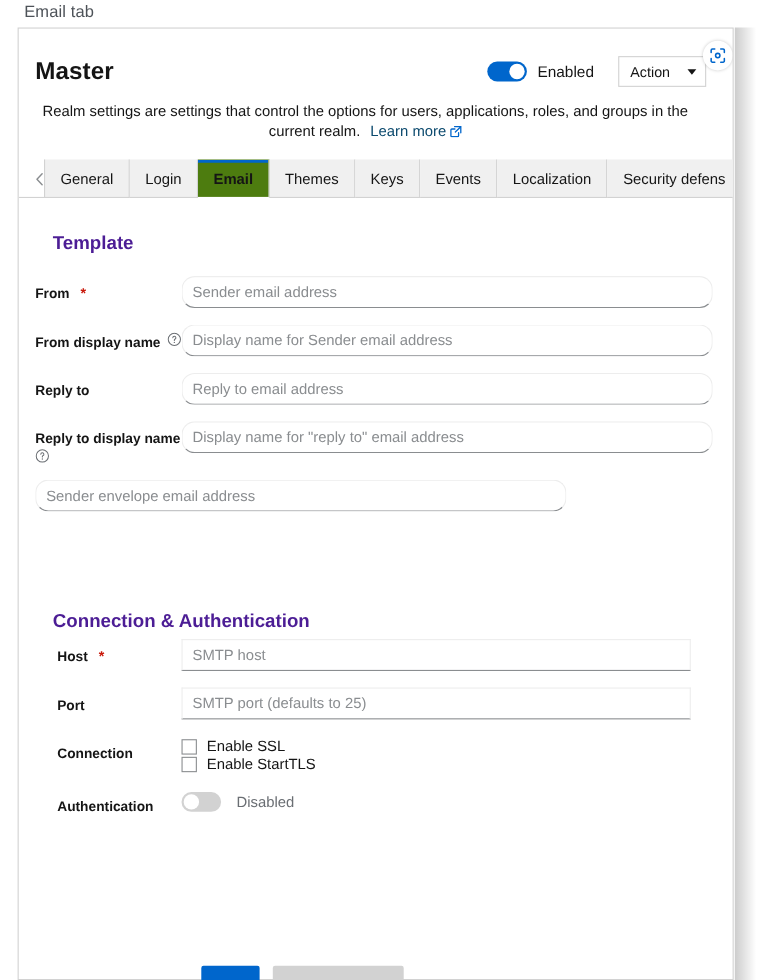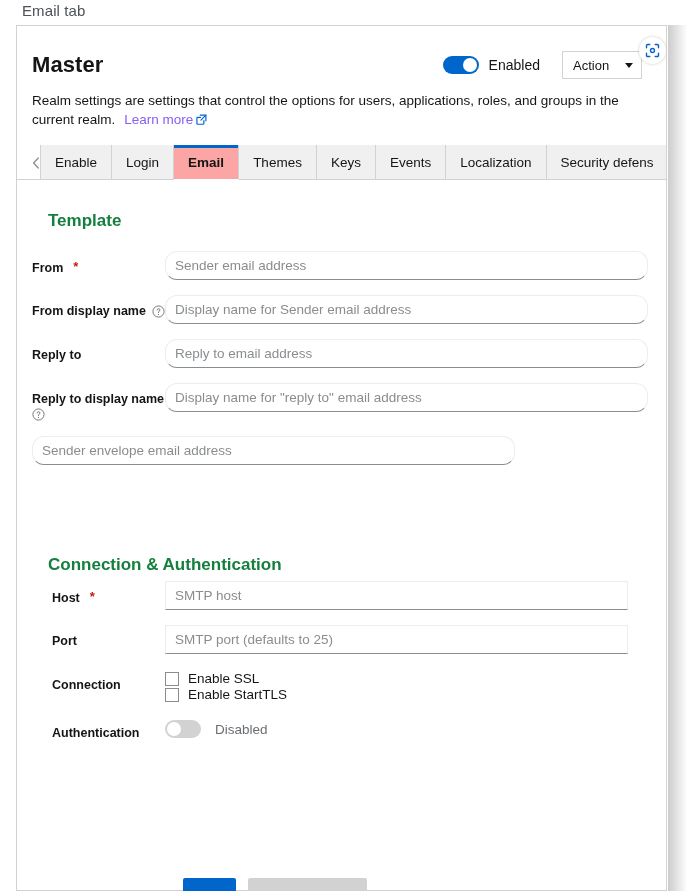--- a/index.html
+++ b/index.html
@@ -43,20 +43,21 @@
     width: 27px;
     height: 866px;
     background: linear-gradient(to right, rgba(0,0,0,.20), rgba(0,0,0,0) 72%);
     pointer-events: none;
   }
 
   
   .card-header {
     position: relative;
     padding: 22px 24px 0 15px;
+    text-align: center;
   }
   .title-row {
     display: flex;
     align-items: center;
     height: 34px;
   }
   .realm-title {
     font-size: 22px;
     font-weight: 600;
     color: #151515;
@@ -133,21 +134,21 @@
   }
 
   .realm-desc {
     margin-top: 9px;
     font-size: 13.5px;
     color: #151515;
     line-height: 1.42;
     max-width: 600px;
   }
   .learn-more {
-    color: #8b5cf6;
+    color: #0c4a6e;
     text-decoration: none;
     margin-left: 9px;
     font-size: 13.5px;
     cursor: pointer;
     white-space: nowrap;
   }
   .learn-more .ext {
     display: inline-block;
     vertical-align: -1px;
     margin-left: 3px;
@@ -196,38 +197,38 @@
     font-size: 13.5px;
     color: #151515;
     background: #f0f0f0;
     border-right: 1px solid #d2d2d2;
     border-bottom: 1px solid #d2d2d2;
     cursor: pointer;
     white-space: nowrap;
   }
   .tab:first-child { border-left: 1px solid #d2d2d2; }
   .tab.active {
-    background: #fca5a5;
+    background: #4d7c0f;
     border-bottom: 1px solid #ffffff;
     box-shadow: inset 0 3px 0 0 #06c;
     font-weight: 700;
   }
   .tab.clipped {
     overflow: hidden;
     max-width: 116px;
   }
 
   
   .card-body {
     padding: 0 24px 0 15px;
   }
   .section-title {
     font-size: 17px;
     font-weight: 600;
-    color: #15803d;
+    color: #4c1d95;
     margin: 0;
   }
   .sec-template { margin-top: 31px; margin-left: 16px; }
   .sec-conn { margin-top: 90px; margin-left: 16px; }
 
   
   .form {
     margin-top: 20px;
   }
   .frow {
@@ -235,21 +236,21 @@
     align-items: flex-start;
     margin-bottom: 15px;
   }
   .flabel {
     flex: 0 0 auto;
     font-size: 12.5px;
     font-weight: 700;
     color: #151515;
     padding-top: 7px;
     display: flex;
-    align-items: center;
+    align-items: flex-start;
     flex-wrap: wrap;
     gap: 0 6px;
     line-height: 1.45;
   }
   .req {
     color: #c9190b;
     font-size: 13px;
     margin-left: 4px;
   }
   .help-icon {
@@ -371,21 +372,21 @@
   </div>
 
   <div class="tabbar">
     <div class="tab-scroll-btn left">
       <svg width="8" height="12" viewBox="0 0 8 12" aria-hidden="true">
         <path d="M6.3 1L1.6 6l4.7 5" fill="none" stroke="#8a8d90" stroke-width="1.3" stroke-linecap="round" stroke-linejoin="round"></path>
       </svg>
     </div>
     <div class="tabs">
       <div class="tab">
-          <span>Enable</span>
+          <span>General</span>
         </div>
       <div class="tab">
           <span>Login</span>
         </div>
       <div class="tab active">
           <span>Email</span>
         </div>
       <div class="tab">
           <span>Themes</span>
         </div>

